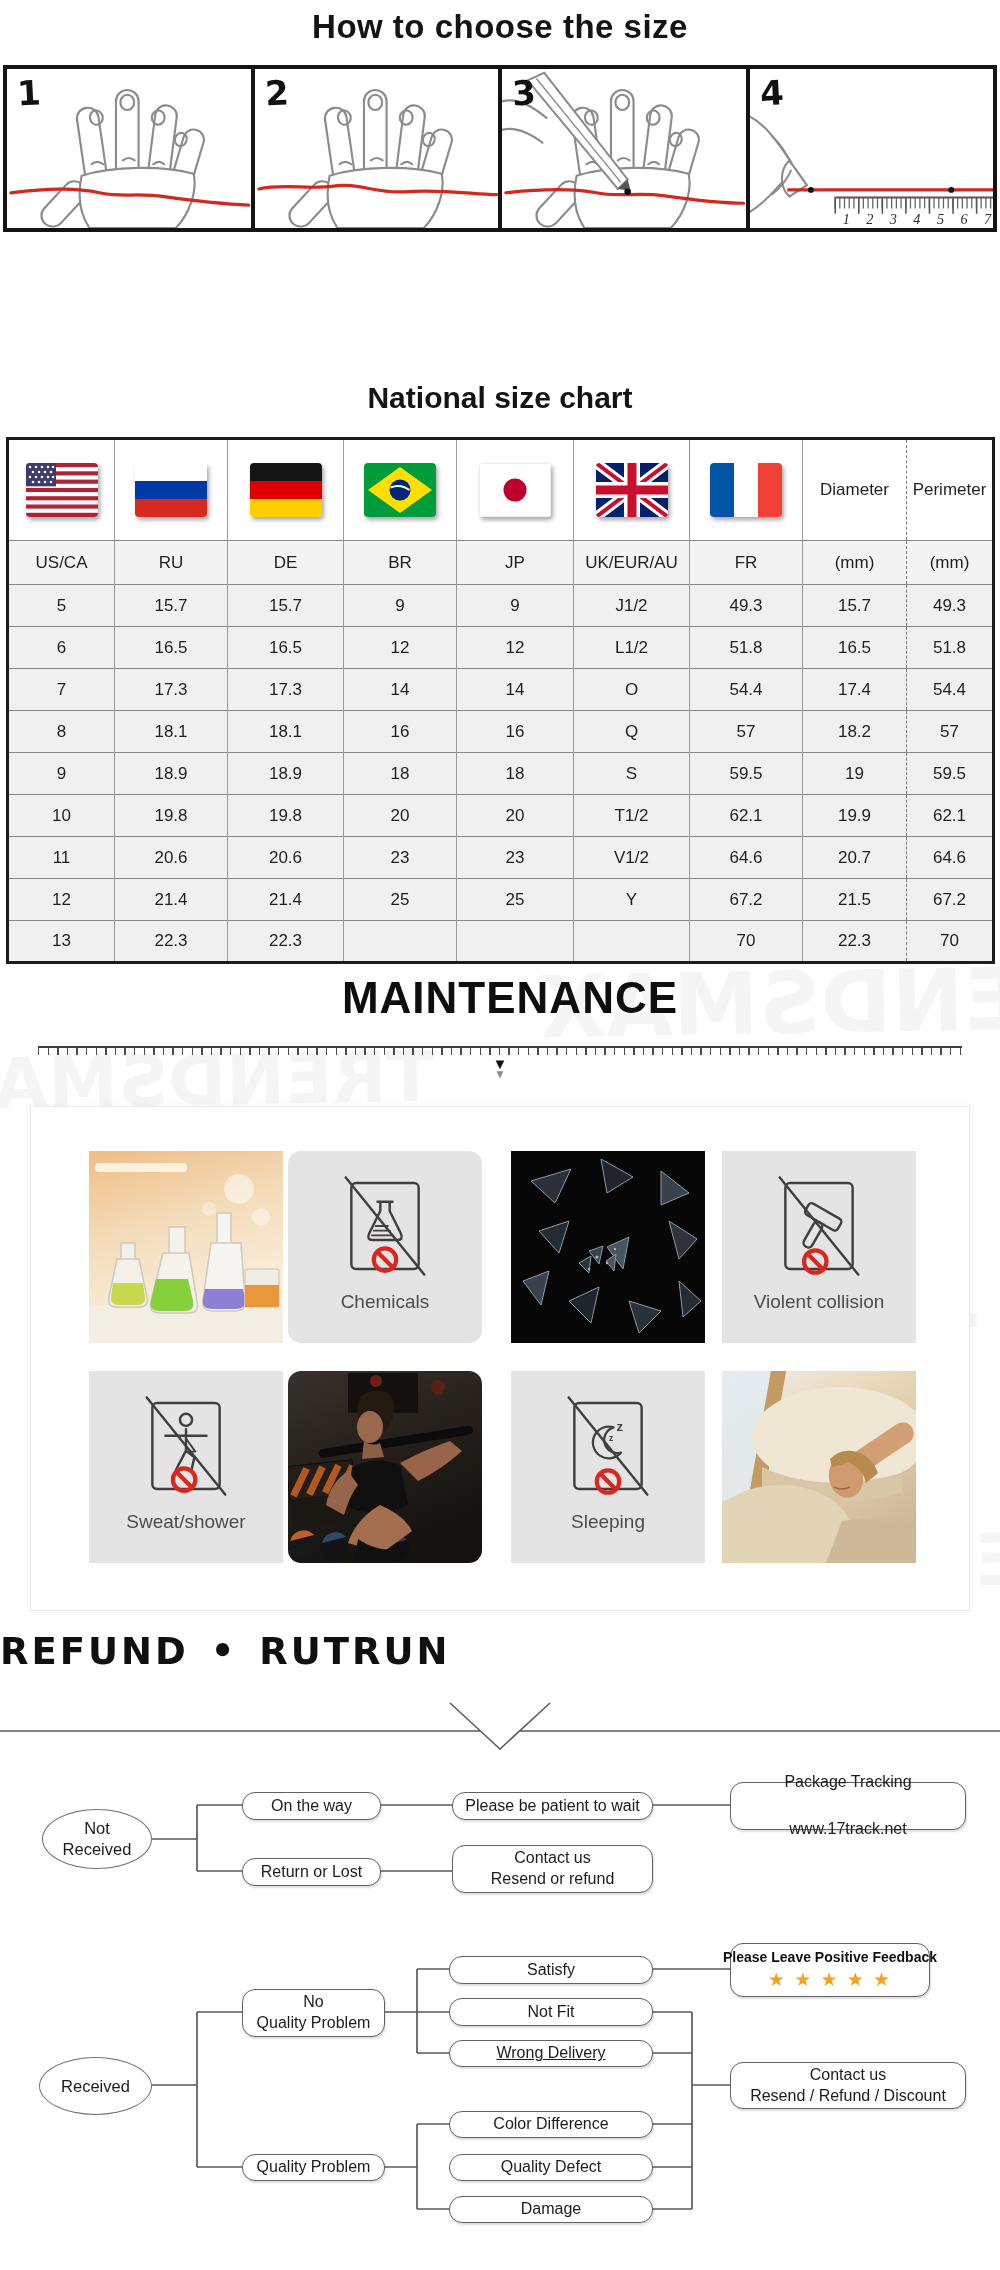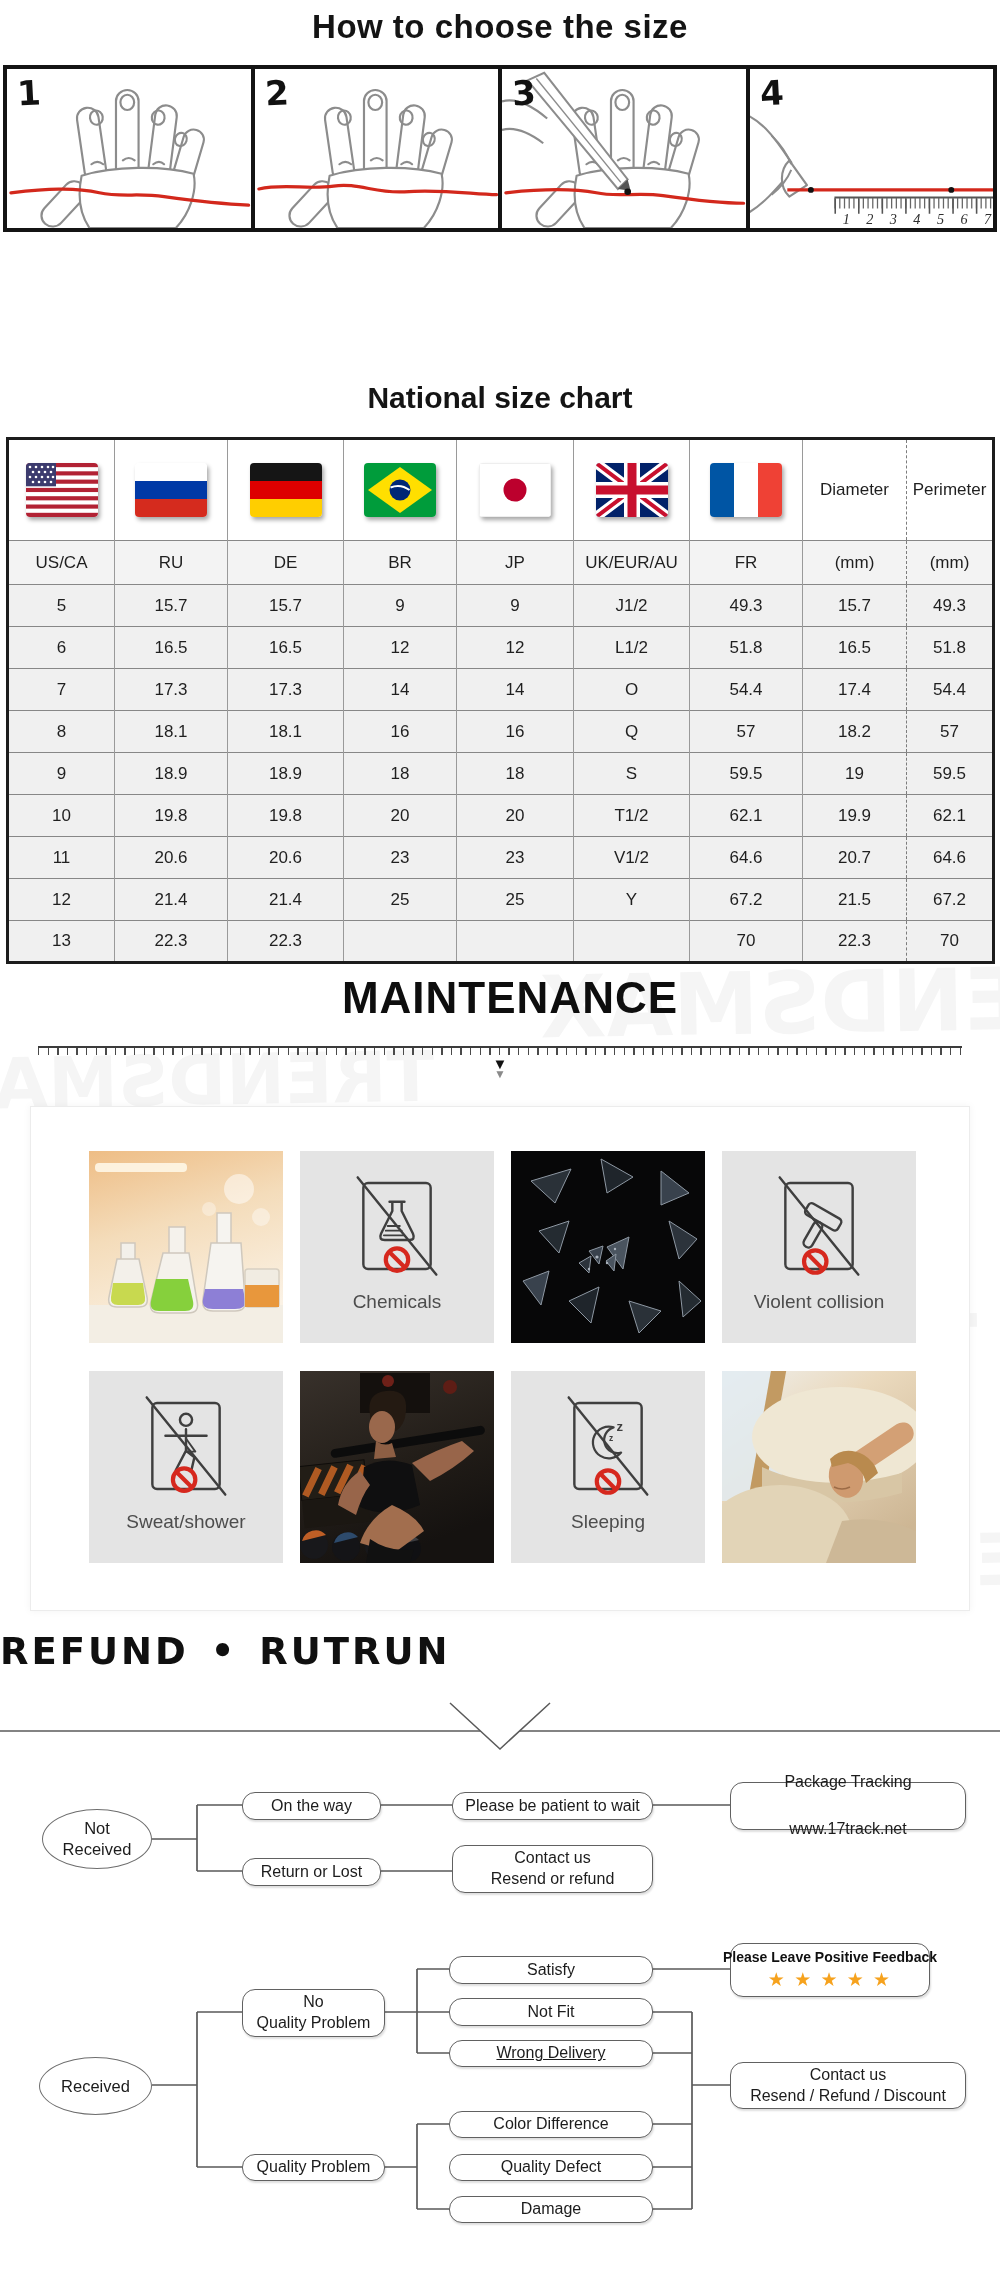--- a/index.html
+++ b/index.html
@@ -54,21 +54,21 @@
   .maint-arrows .a2 { display:block; font-size:12px; color:#8a8a8a; margin-top:-3px; }
   .maint-card { position:absolute; top:1106px; left:30px; width:940px; height:505px;
     background:#fff; border:1px solid #ececec; box-shadow:0 0 8px rgba(0,0,0,.05); z-index:1; }
   .cell { position:absolute; width:194px; height:192px; overflow:hidden; }
   .cell svg.photo { display:block; width:100%; height:100%; }
   .tile { background:#e4e4e4; display:flex; flex-direction:column; align-items:center;
     justify-content:flex-start; padding-top:22px; }
   .tile .ticon { width:86px; height:106px; }
   .tile .tlabel { margin-top:12px; font-size:19px; color:#4d4d4d; }
   .r1 { top:44px; } .r2 { top:264px; }
-  .c1 { left:58px; } .c2 { left:269px; } .c3 { left:480px; } .c4 { left:691px; }
+  .c1 { left:58px; } .c2 { left:257px;border-radius:13px; } .c3 { left:480px; } .c4 { left:691px; }
 
   
   .title-refund { position:absolute; top:1630px; left:0; width:100%; text-align:left;
     font-family:"DejaVu Sans", sans-serif; font-size:37px; font-weight:800;
     letter-spacing:3px; word-spacing:6px; color:#101010; }
   svg.flow { position:absolute; top:1700px; left:0; width:1000px; height:570px; z-index:0; }
   .fbox { position:absolute; z-index:1; background:#fff; border:1.6px solid #616161;
     border-radius:13px; display:flex; flex-direction:column; align-items:center;
     justify-content:center; text-align:center; font-size:16px; line-height:1.3;
     color:#1c1c1c; box-shadow:1px 2px 2px rgba(0,0,0,.13); }

